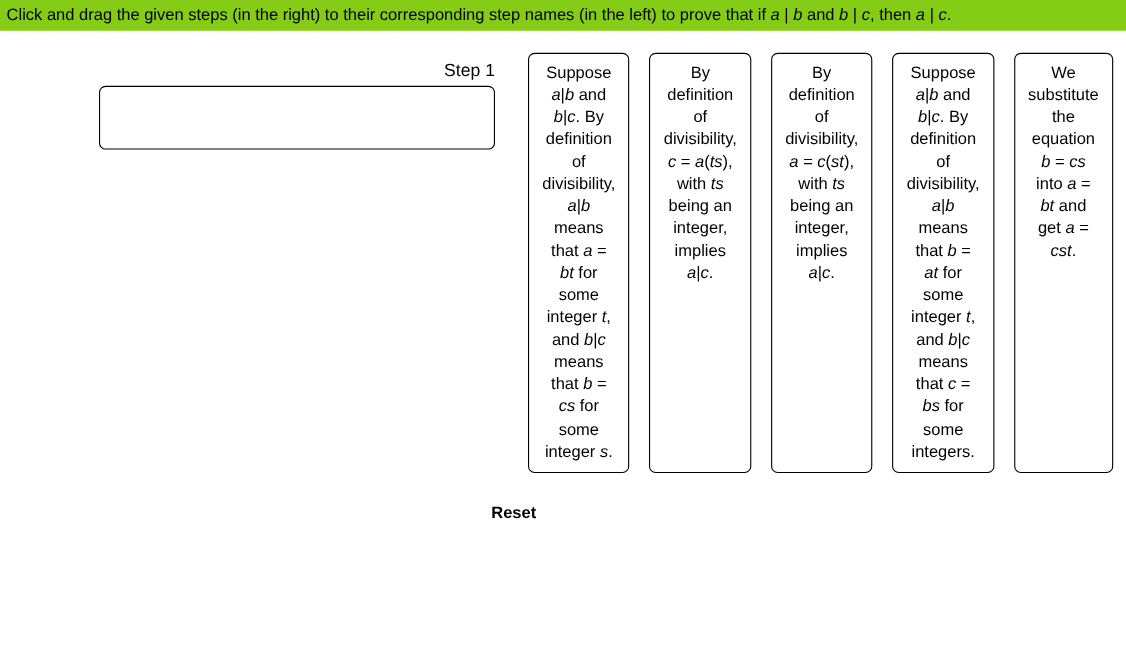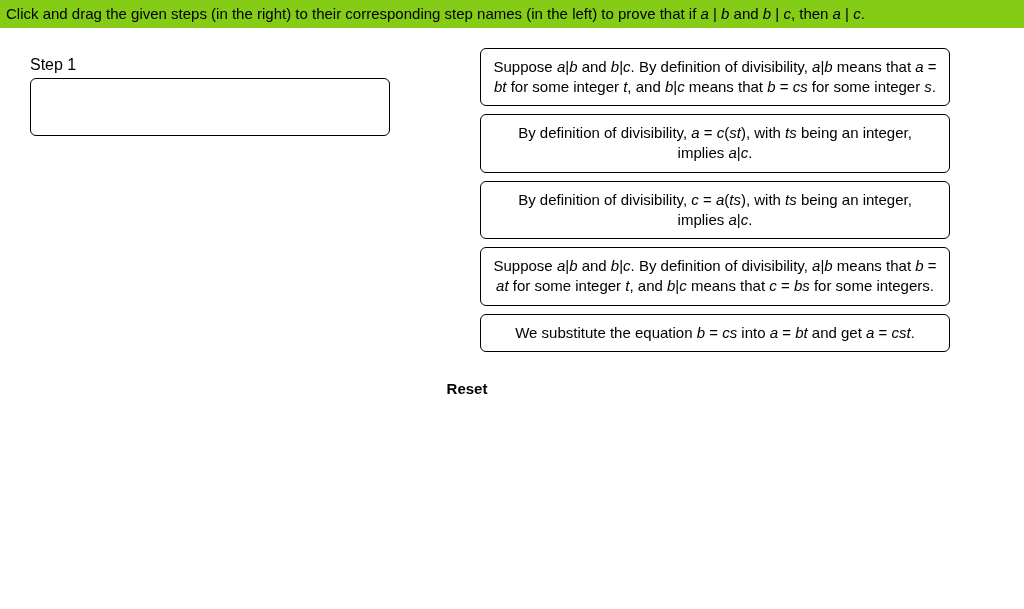--- a/index.html
+++ b/index.html
@@ -25,38 +25,38 @@
   .left-col {
     flex: 0 0 420px;
     display: flex;
     flex-direction: column;
     gap: 50px;
     padding-top: 8px;
   }
   .step-group {
     display: flex;
     flex-direction: column;
-    align-items: flex-start;
+    align-items: flex-end;
   }
   .step-label {
     font-size: 16px;
     margin-bottom: 4px;
   }
   .drop-target {
     width: 360px;
     height: 58px;
     border: 1.5px solid #000;
     border-radius: 6px;
     background: #fff;
   }
   .right-col {
     flex: 1;
     display: flex;
-    flex-direction: column;
-    gap: 8px;
+    flex-direction: row;
+    gap: 18px;
     max-width: 470px;
   }
   .card {
     border: 1.5px solid #000;
     border-radius: 6px;
     padding: 8px 12px;
     text-align: center;
     font-size: 15px;
     line-height: 1.35;
     background: #fff;
@@ -86,25 +86,25 @@
   </div>
 
   <div class="right-col">
 
     <div class="card">
       <span>Suppose </span><i>a</i><span>|</span><i>b</i><span> and </span><i>b</i><span>|</span><i>c</i><span>. By definition of divisibility, </span><i>a</i><span>|</span><i>b</i><span> means that </span><i>a</i><span> = </span><i>bt</i><span> for some integer </span><i>t</i><span>, and </span><i>b</i><span>|</span><i>c</i><span> means that </span><i>b</i><span> = </span><i>cs</i><span> for some integer </span><i>s</i><span>.</span>
     </div>
 
 
     <div class="card">
-      <span>By definition of divisibility, </span><i>a</i><span> = </span><i>c</i><span>(</span><i>st</i><span>), with </span><i>ts</i><span> being an integer, implies </span><i>a</i><span>|</span><i>c</i><span>.</span>
+      <span>By definition of divisibility, </span><i>c</i><span> = </span><i>a</i><span>(</span><i>ts</i><span>), with </span><i>ts</i><span> being an integer, implies </span><i>a</i><span>|</span><i>c</i><span>.</span>
     </div>
 
     <div class="card">
-      <span>By definition of divisibility, </span><i>c</i><span> = </span><i>a</i><span>(</span><i>ts</i><span>), with </span><i>ts</i><span> being an integer, implies </span><i>a</i><span>|</span><i>c</i><span>.</span>
+      <span>By definition of divisibility, </span><i>a</i><span> = </span><i>c</i><span>(</span><i>st</i><span>), with </span><i>ts</i><span> being an integer, implies </span><i>a</i><span>|</span><i>c</i><span>.</span>
     </div>
 
     <div class="card">
       <span>Suppose </span><i>a</i><span>|</span><i>b</i><span> and </span><i>b</i><span>|</span><i>c</i><span>. By definition of divisibility, </span><i>a</i><span>|</span><i>b</i><span> means that </span><i>b</i><span> = </span><i>at</i><span> for some integer </span><i>t</i><span>, and </span><i>b</i><span>|</span><i>c</i><span> means that </span><i>c</i><span> = </span><i>bs</i><span> for some integers.</span>
     </div>
 
     <div class="card">
       <span>We substitute the equation </span><i>b</i><span> = </span><i>cs</i><span> into </span><i>a</i><span> = </span><i>bt</i><span> and get </span><i>a</i><span> = </span><i>cst</i><span>.</span>
     </div>
 

